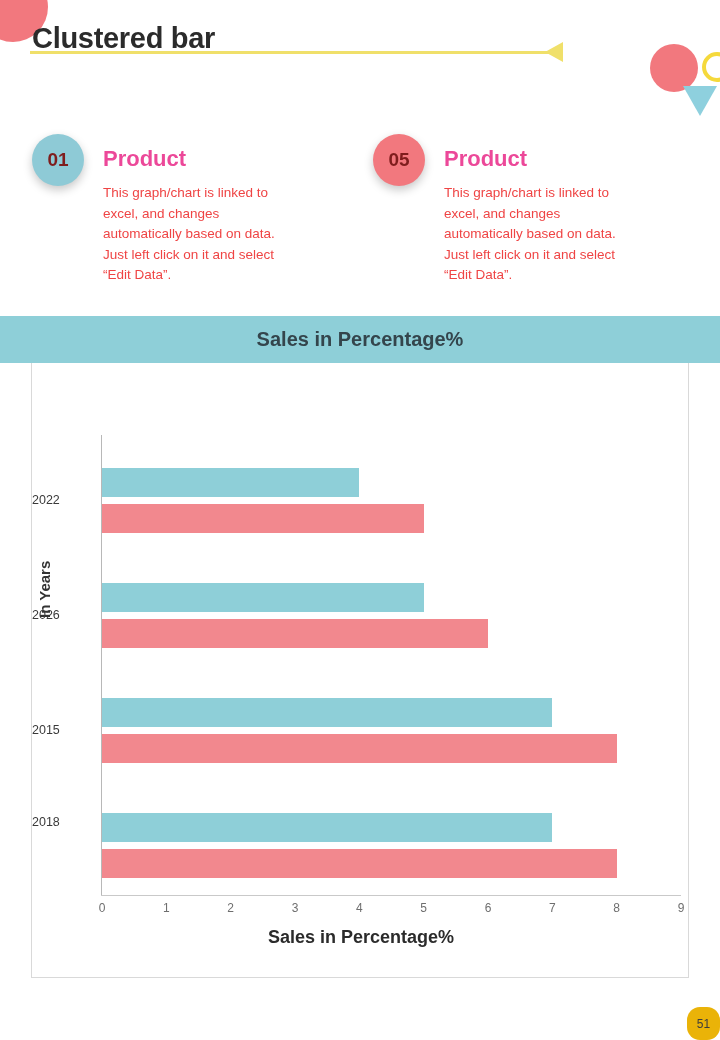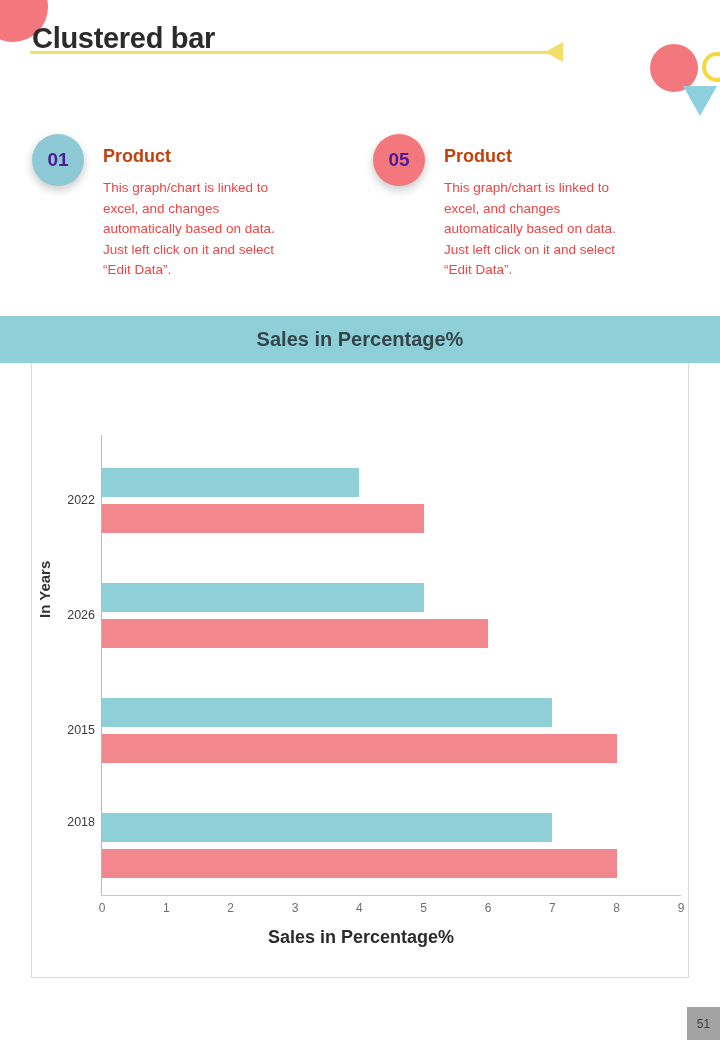--- a/index.html
+++ b/index.html
@@ -58,28 +58,28 @@
 
   
   .cards { position:absolute; left:0; top:130px; width:720px; }
   .card { position:absolute; width:300px; }
   .card.one { left:32px; }
   .card.two { left:373px; }
   .badge {
     position:absolute; left:0; top:4px;
     width:52px; height:52px; border-radius:50%;
     display:flex; align-items:center; justify-content:center;
-    color:#4c1d95; font-size:19px; font-weight:bold;
+    color:#7f1d1d; font-size:19px; font-weight:bold;
     box-shadow:0 4px 10px rgba(0,0,0,0.22);
   }
   .badge.blue { background:#8ECAD6; }
   .badge.pink { background:#F2787E; }
   .card-body { margin-left:71px; }
   .card-title {
-    font-size:18px; font-weight:bold; color:#c2410c;
+    font-size:22px; font-weight:bold; color:#ec4899;
     margin-top:16px; margin-bottom:11px;
   }
   .card-text {
     font-size:13.5px; color:#ef4444; line-height:1.52;
     width:186px;
   }
 
   
   .chart-banner {
     position:absolute; left:0; top:316px;
@@ -109,44 +109,44 @@
     width:580px; height:1px; background:#C9C9C9;
   }
   .y-axis-title {
     position:absolute; left:4px; top:255px;
     font-size:15px; font-weight:bold; color:#333333;
     transform:rotate(-90deg); transform-origin:left top;
     white-space:nowrap;
   }
   .cat-label {
     position:absolute; left:0; width:63px;
-    text-align:right; font-size:12.5px; color:#3A3A3A;
+    text-align:left; font-size:12.5px; color:#3A3A3A;
   }
   .bar {
     position:absolute; left:70px; height:29px;
   }
   .bar.blue { background:#8ECFD8; }
   .bar.pink { background:#F2888E; }
   .tick-label {
     position:absolute; top:538px;
     font-size:12px; color:#6E6E6E;
     transform:translateX(-50%);
   }
   .x-axis-title {
     position:absolute; left:0; top:564px; width:658px;
     text-align:center; font-size:18px; font-weight:bold; color:#2B2B2B;
   }
 
   
   .page-badge {
     position:absolute; left:687px; top:1007px;
     width:33px; height:33px;
-    background:#a3a3a3;
+    background:#eab308;
     display:flex; align-items:center; justify-content:center;
-    font-size:12px; color:#3D3D3D;
+    font-size:12px; color:#3D3D3D;border-radius:13px;
   }
 </style>
 </head>
 <body>
 
 <div class="tl-circle"></div>
 
 <div class="page-title">Clustered bar</div>
 <div class="title-rule"></div>
 <div class="title-arrow"></div>

